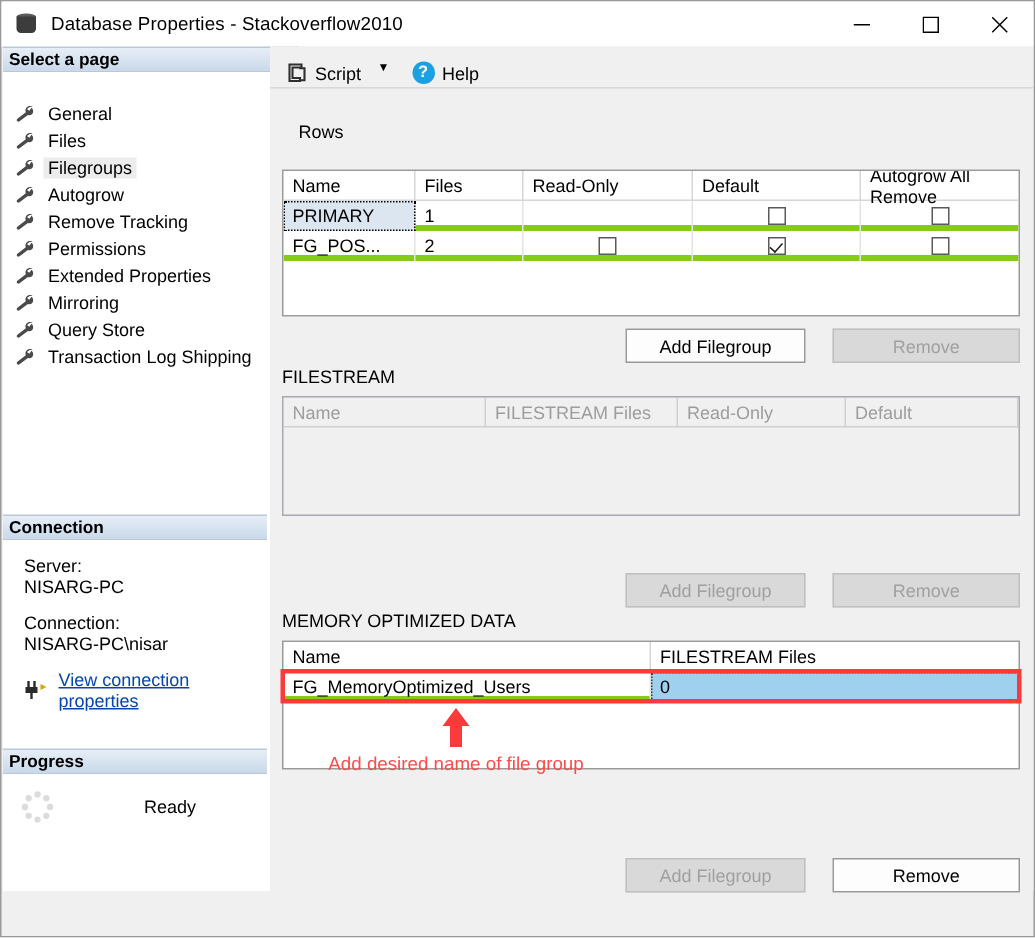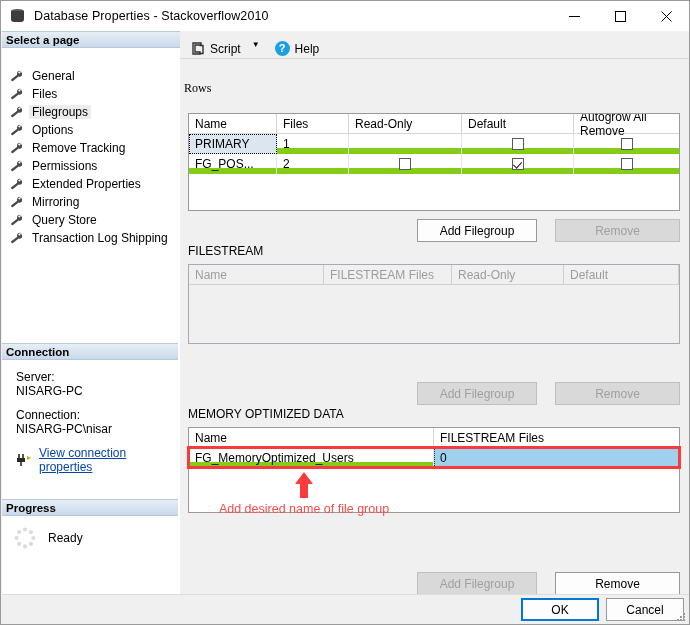--- a/index.html
+++ b/index.html
@@ -91,21 +91,21 @@
     margin-top: 2px;
   }
   #plug-icon { width: 18px; height: 14px; margin-right: 5px; flex: 0 0 18px; }
   #connlink {
     color: #0645ad; text-decoration: underline; font-size: 12px;
   }
   #progress-body { display: flex; align-items: center; padding: 10px 0 0 12px; }
   #spinner {
     width: 22px; height: 22px; margin-right: 12px; flex: 0 0 22px;
   }
-  #progress-text { font-size: 12px; }
+  #progress-text { font-size: 12px; margin-left: 48px; }
 
   
   #rightpanel {
     position: absolute; left: 179px; top: 30px;
     width: 509px; height: 563px;
     background: #f0f0f0;
   }
   #toolbar {
     height: 28px;
     display: flex; align-items: center;
@@ -146,21 +146,21 @@
   .gh-cell {
     display: flex; align-items: center;
     padding-left: 6px;
     border-right: 1px solid #d6d6d6;
     font-size: 12px;
     height: 20px;
     color: #000;
   }
   .grid.disabled .gh-cell { color: #9d9d9d; border-right: 1px solid #cfcfcf; }
   .gh-cell:last-child { border-right: none; }
-  .grid-row { display: flex; height: 20px; border-bottom: 6px solid #84cc16; }
+  .grid-row { display: flex; height: 20px; border-bottom: 4px solid #84cc16; }
   .gr-cell {
     display: flex; align-items: center;
     padding-left: 6px;
     border-right: 1px solid #e4e4e4;
     font-size: 12px;
     height: 20px;
     position: relative;
   }
   .gr-cell:last-child { border-right: none; }
   .gr-cell.sel {
@@ -278,21 +278,21 @@
       <div class="page-item selected">
         <svg class="wrench" viewBox="0 0 14 13">
             <path d="M11.8 1.3c-1.3-1-3.2-.8-4.2.5-.7.9-.8 2-.4 3L1.6 9.1c-.5.4-.6 1.1-.2 1.6.4.5 1.1.6 1.6.2l5.6-4.3c1 .4 2.1.2 2.9-.6 1-1.3.8-3.2-.5-4.2l-1.5 2-1.5-1.2 1.8-1.3z" fill="#4a4a4a"></path>
           </svg>
         <span class="label">Filegroups</span>
       </div>
       <div class="page-item">
         <svg class="wrench" viewBox="0 0 14 13">
             <path d="M11.8 1.3c-1.3-1-3.2-.8-4.2.5-.7.9-.8 2-.4 3L1.6 9.1c-.5.4-.6 1.1-.2 1.6.4.5 1.1.6 1.6.2l5.6-4.3c1 .4 2.1.2 2.9-.6 1-1.3.8-3.2-.5-4.2l-1.5 2-1.5-1.2 1.8-1.3z" fill="#4a4a4a"></path>
           </svg>
-        <span class="label">Options</span>
+        <span class="label">Autogrow</span>
       </div>
       <div class="page-item">
         <svg class="wrench" viewBox="0 0 14 13">
             <path d="M11.8 1.3c-1.3-1-3.2-.8-4.2.5-.7.9-.8 2-.4 3L1.6 9.1c-.5.4-.6 1.1-.2 1.6.4.5 1.1.6 1.6.2l5.6-4.3c1 .4 2.1.2 2.9-.6 1-1.3.8-3.2-.5-4.2l-1.5 2-1.5-1.2 1.8-1.3z" fill="#4a4a4a"></path>
           </svg>
         <span class="label">Remove Tracking</span>
       </div>
       <div class="page-item">
         <svg class="wrench" viewBox="0 0 14 13">
             <path d="M11.8 1.3c-1.3-1-3.2-.8-4.2.5-.7.9-.8 2-.4 3L1.6 9.1c-.5.4-.6 1.1-.2 1.6.4.5 1.1.6 1.6.2l5.6-4.3c1 .4 2.1.2 2.9-.6 1-1.3.8-3.2-.5-4.2l-1.5 2-1.5-1.2 1.8-1.3z" fill="#4a4a4a"></path>
@@ -376,21 +376,21 @@
         </svg>
         <span class="tb-label">Script</span>
       </div>
       <span id="script-caret" style="font-size:8px;">▼</span>
       <div class="tb-item">
         <span id="help-icon">?</span>
         <span class="tb-label">Help</span>
       </div>
     </div>
 
-    <div class="section-label" style="left:4px; top:50px;font-family:Liberation Serif, serif;">Rows</div>
+    <div class="section-label" style="left:19px; top:50px;">Rows</div>
 
     <div class="grid" style="left:8px; top:82px; width:492px; height:98px;">
       <div class="grid-header">
         <div class="gh-cell" style="width:88px;">Name</div>
         <div class="gh-cell" style="width:72px;">Files</div>
         <div class="gh-cell" style="width:113px;">Read-Only</div>
         <div class="gh-cell" style="width:112px;">Default</div>
         <div class="gh-cell" style="width:105px;">Autogrow All Remove</div>
       </div>
 
@@ -457,28 +457,14 @@
       <path d="M12 1 L21 13 H16 V27 H8 V13 H3 Z" fill="#fb3b3b"></path>
     </svg>
 
     <div id="annot-text" style="left:24px; top:470px;">Add desired name of file group</div>
 
     <div class="btn disabled" style="left:237px; top:541px; width:120px;">Add Filegroup</div>
     <div class="btn white" style="left:375px; top:541px; width:125px;">Remove</div>
 
   </div>
 
-  <div id="footer">
-    <div class="btn primary" style="left:519px; top:3px; width:78px; height:23px;">OK</div>
-    <div class="btn white" style="left:604px; top:3px; width:78px; height:23px;">Cancel</div>
-    <svg id="grip" width="12" height="12" viewBox="0 0 12 12">
-      <g fill="#9a9a9a">
-        <rect x="9" y="9" width="2" height="2"></rect>
-          <rect x="6" y="9" width="2" height="2"></rect>
-        <rect x="3" y="9" width="2" height="2"></rect>
-          <rect x="9" y="6" width="2" height="2"></rect>
-        <rect x="6" y="6" width="2" height="2"></rect>
-          <rect x="9" y="3" width="2" height="2"></rect>
-      </g>
-    </svg>
-  </div>
 
 </div>
 
 </body></html>

